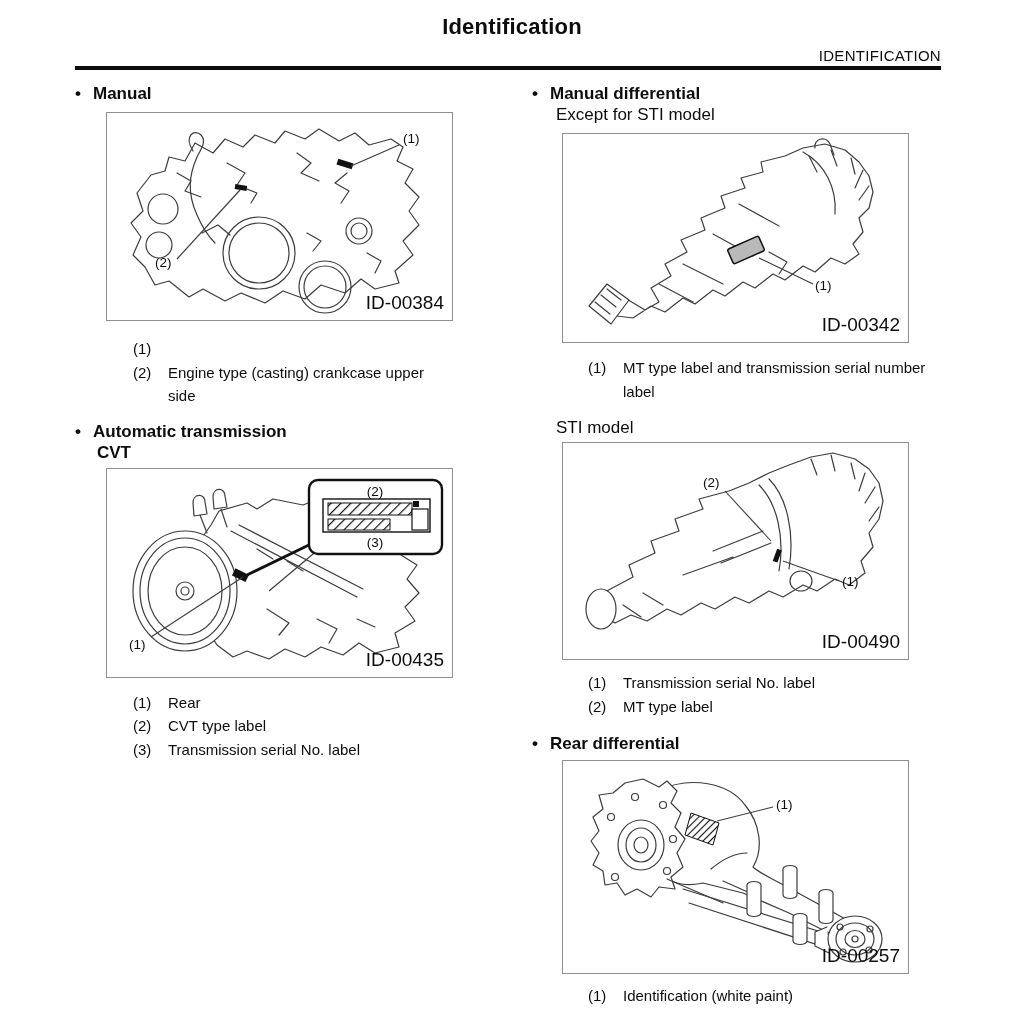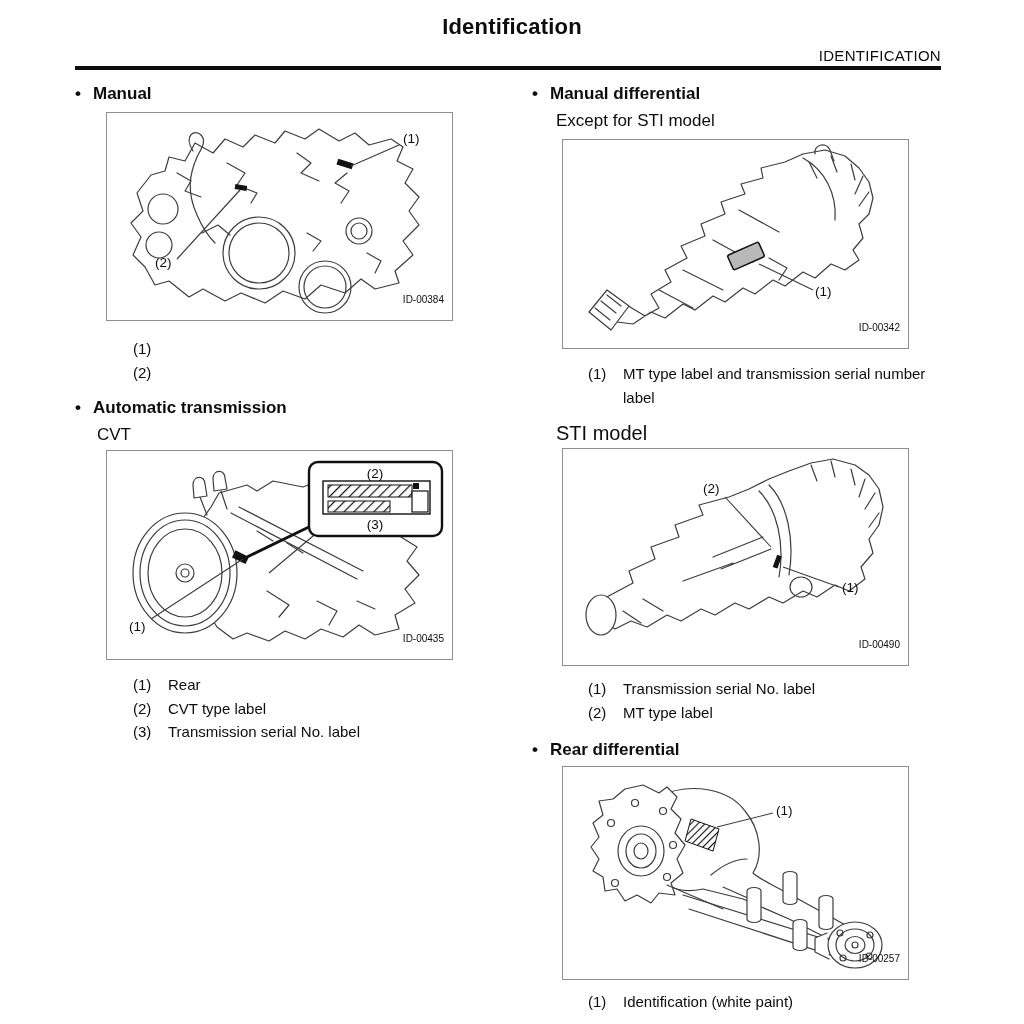--- a/index.html
+++ b/index.html
@@ -14,36 +14,36 @@
   }
   .header-right{
     position:absolute;top:47px;right:83px;font-size:15px;letter-spacing:.3px;
   }
   .rule{position:absolute;top:66px;left:75px;right:83px;height:3.5px;background:#0d0d0d;}
   .columns{position:absolute;top:82px;left:75px;display:flex;}
   .col-left{width:380px;margin-right:77px;}
   .col-right{width:409px;}
   .section-heading{display:flex;font-size:17px;font-weight:bold;line-height:20px;margin-top:2px;}
   .bullet{width:18px;flex:none;}
-  .sub{margin-left:22px;font-size:17px;line-height:21px;margin-top:6px;}
+  .sub{margin-left:22px;font-size:17px;line-height:21px;}
   .figure{
     position:relative;width:345px;background:#fff;border:1px solid #8f8f8f;
     margin-top:8px;
   }
   .col-left .figure{margin-left:31px;}
   .col-right .figure{margin-left:30px;}
   .figure svg{position:absolute;inset:0;width:100%;height:100%;}
-  .fig-id{position:absolute;right:8px;bottom:15px;font-size:10px;margin-left:42px;}
+  .fig-id{position:absolute;right:8px;bottom:6px;font-size:19px;margin-left:42px;}
   .callout{position:absolute;font-size:13.5px;line-height:15px;}
   .items{margin-top:16px;margin-left:58px;}
   .col-right .items{margin-left:56px;}
   .item{display:flex;font-size:15px;line-height:23.5px;}
   .item .num{width:35px;flex:none;}
   .item .txt{max-width:342px;}
-  .mt-sub{margin-left:24px;font-size:20px;line-height:21px;margin-top:14px;}
+  .mt-sub{margin-left:24px;font-size:17px;line-height:21px;margin-top:14px;}
   .gap-section{margin-top:14px;}
   .gap-big{margin-top:16px;}
 </style>
 </head>
 <body>
 
 <div class="title">Identification</div>
 <div class="header-right">IDENTIFICATION</div>
 <div class="rule"></div>
 
@@ -86,28 +86,29 @@
       <span class="callout" style="left:48px;top:142px">(2)</span>
       <span class="fig-id">ID-00384</span>
     </div>
 
     <div class="items">
       <div class="item">
         <span class="num">(1)</span>
       </div>
       <div class="item">
         <span class="num">(2)</span>
+        <span class="txt">Engine type (casting) crankcase upper side</span>
       </div>
     </div>
 
     <div class="section-heading gap-section">
       <span class="bullet">•</span>
       <span>Automatic transmission</span>
     </div>
-    <div class="sub" style="font-weight:normal">CVT</div>
+    <div class="sub" style="font-weight:bold">CVT</div>
 
     <div class="figure" style="height:208px;margin-top:5px">
       <svg viewBox="0 0 345 208">
         <defs>
           <pattern id="hatchA" width="7" height="7" patternUnits="userSpaceOnUse" patternTransform="rotate(45)">
             <rect width="7" height="7" fill="#fff"></rect>
             <line x1="0" y1="0" x2="0" y2="7" stroke="#111" stroke-width="2.4"></line>
           </pattern>
         </defs>
         <g stroke="#3d3d3d" stroke-width="1.2" fill="none" stroke-linejoin="round" stroke-linecap="round">

